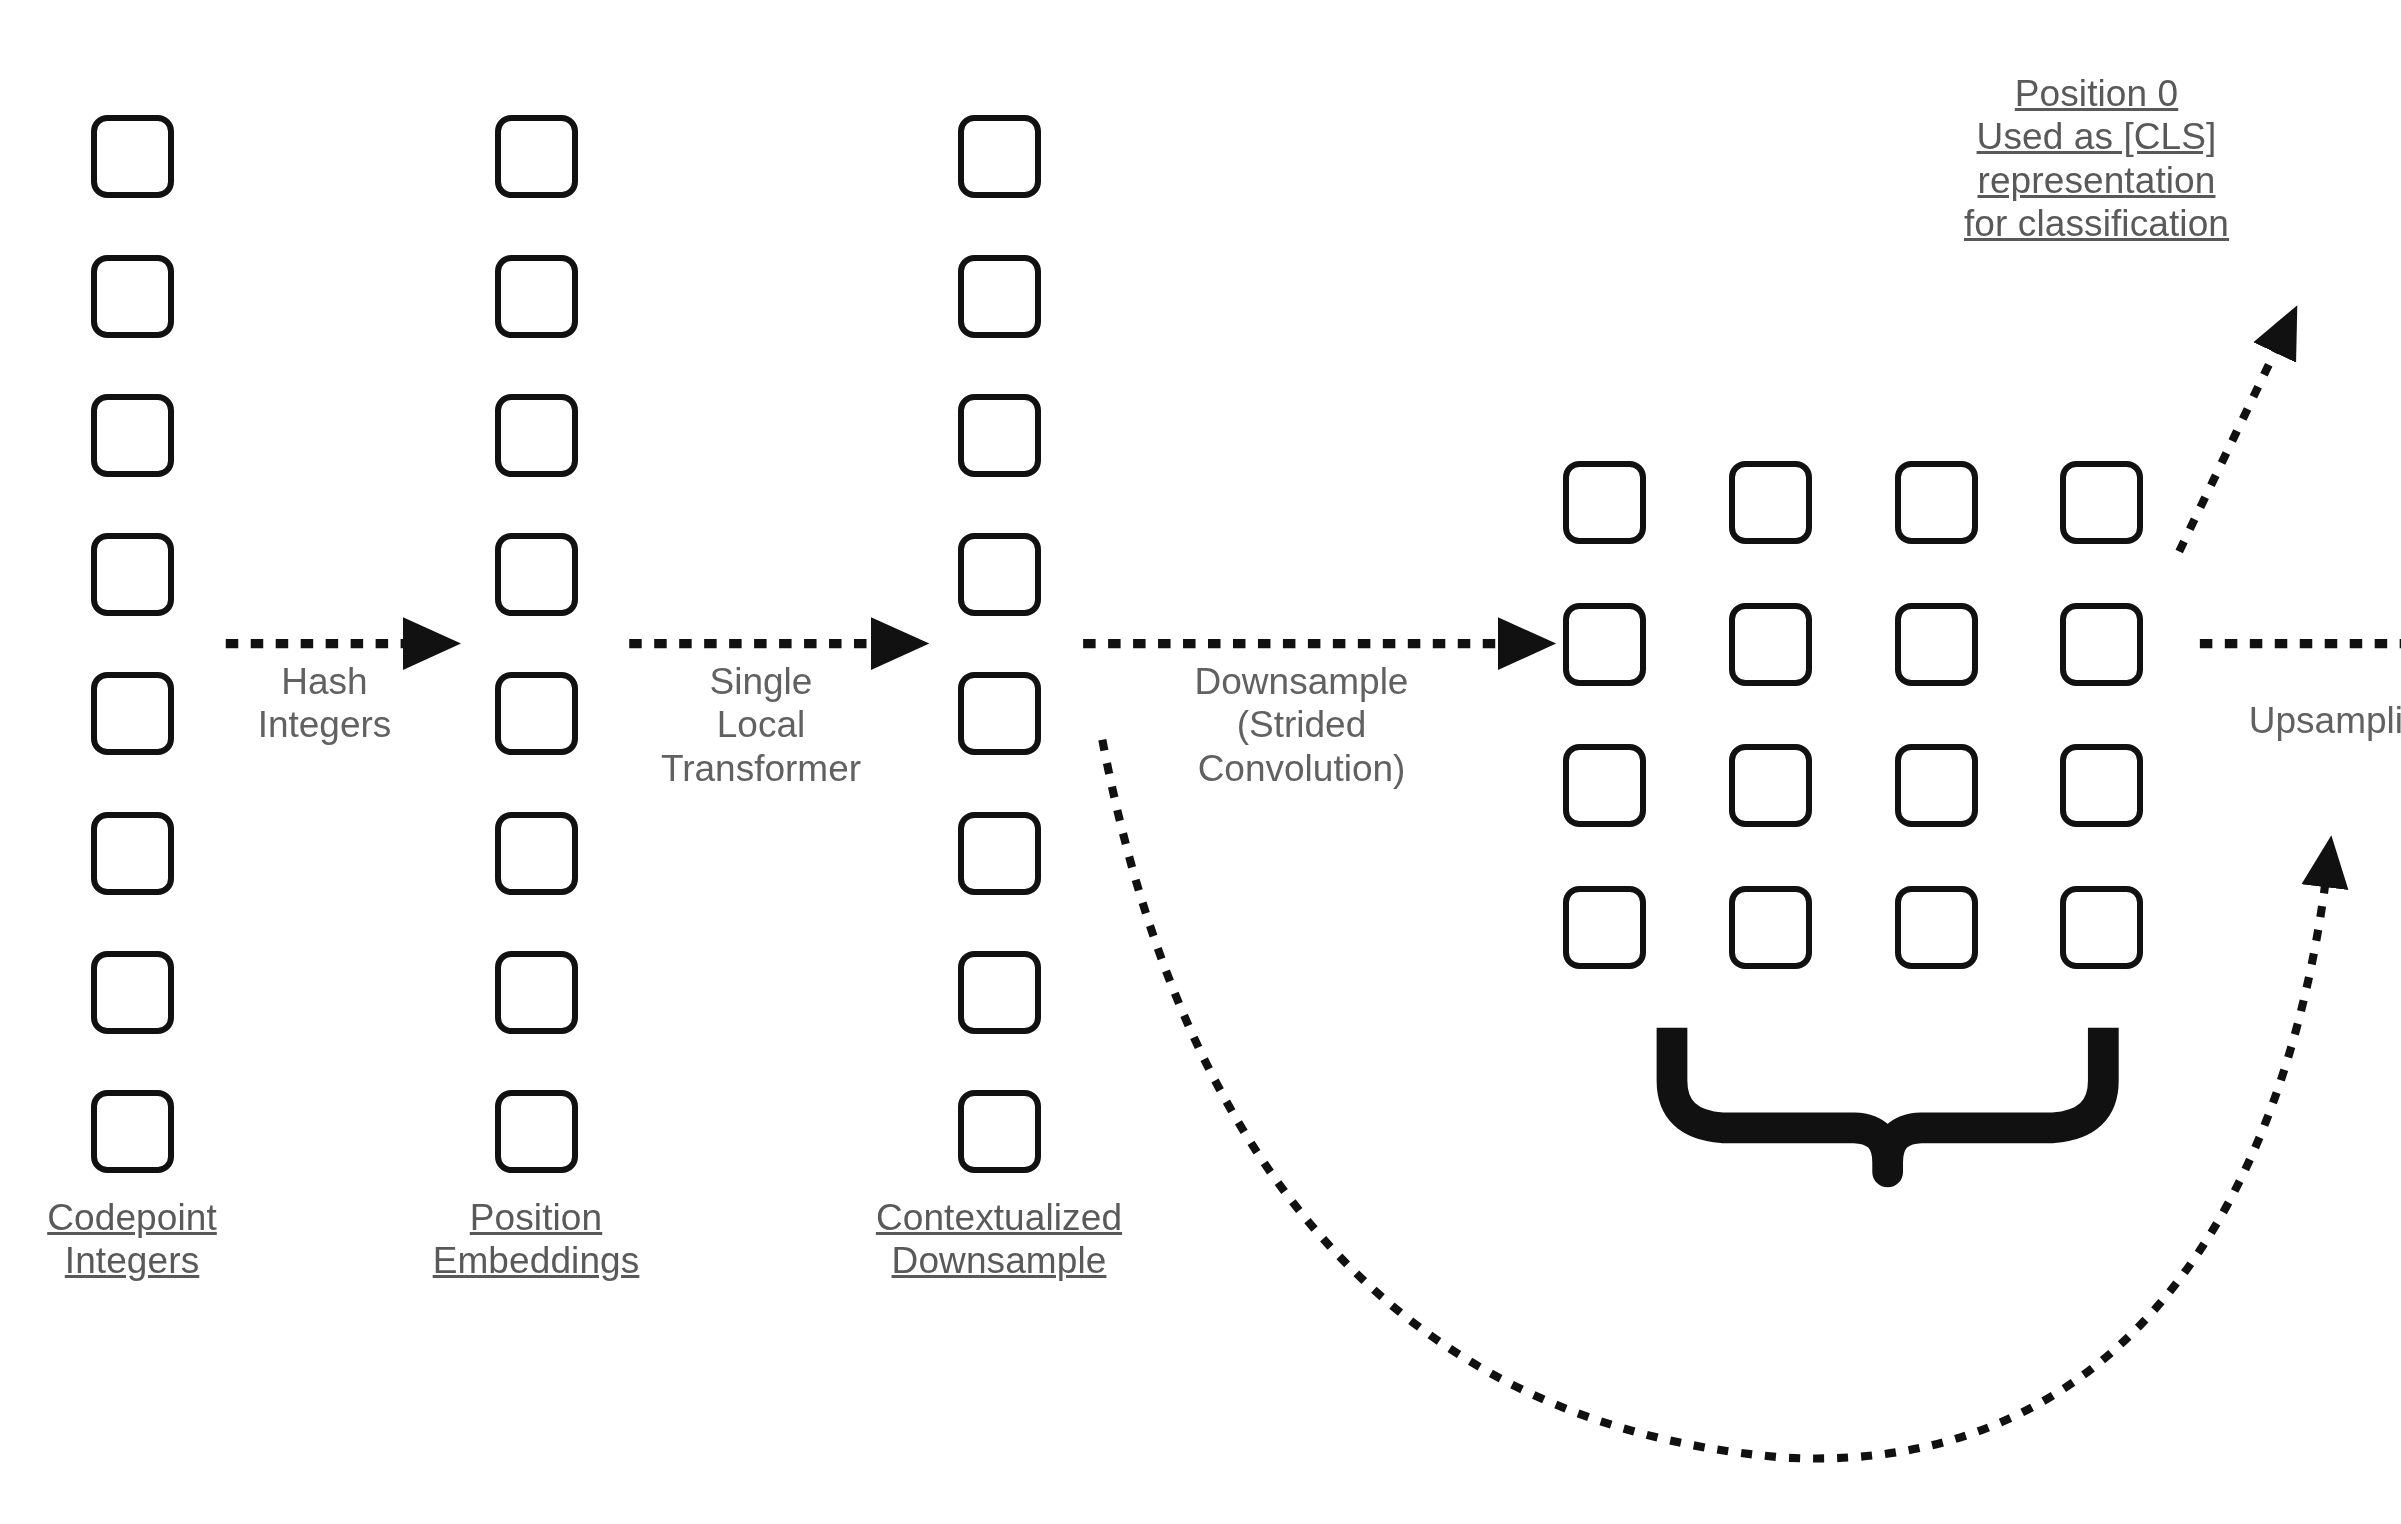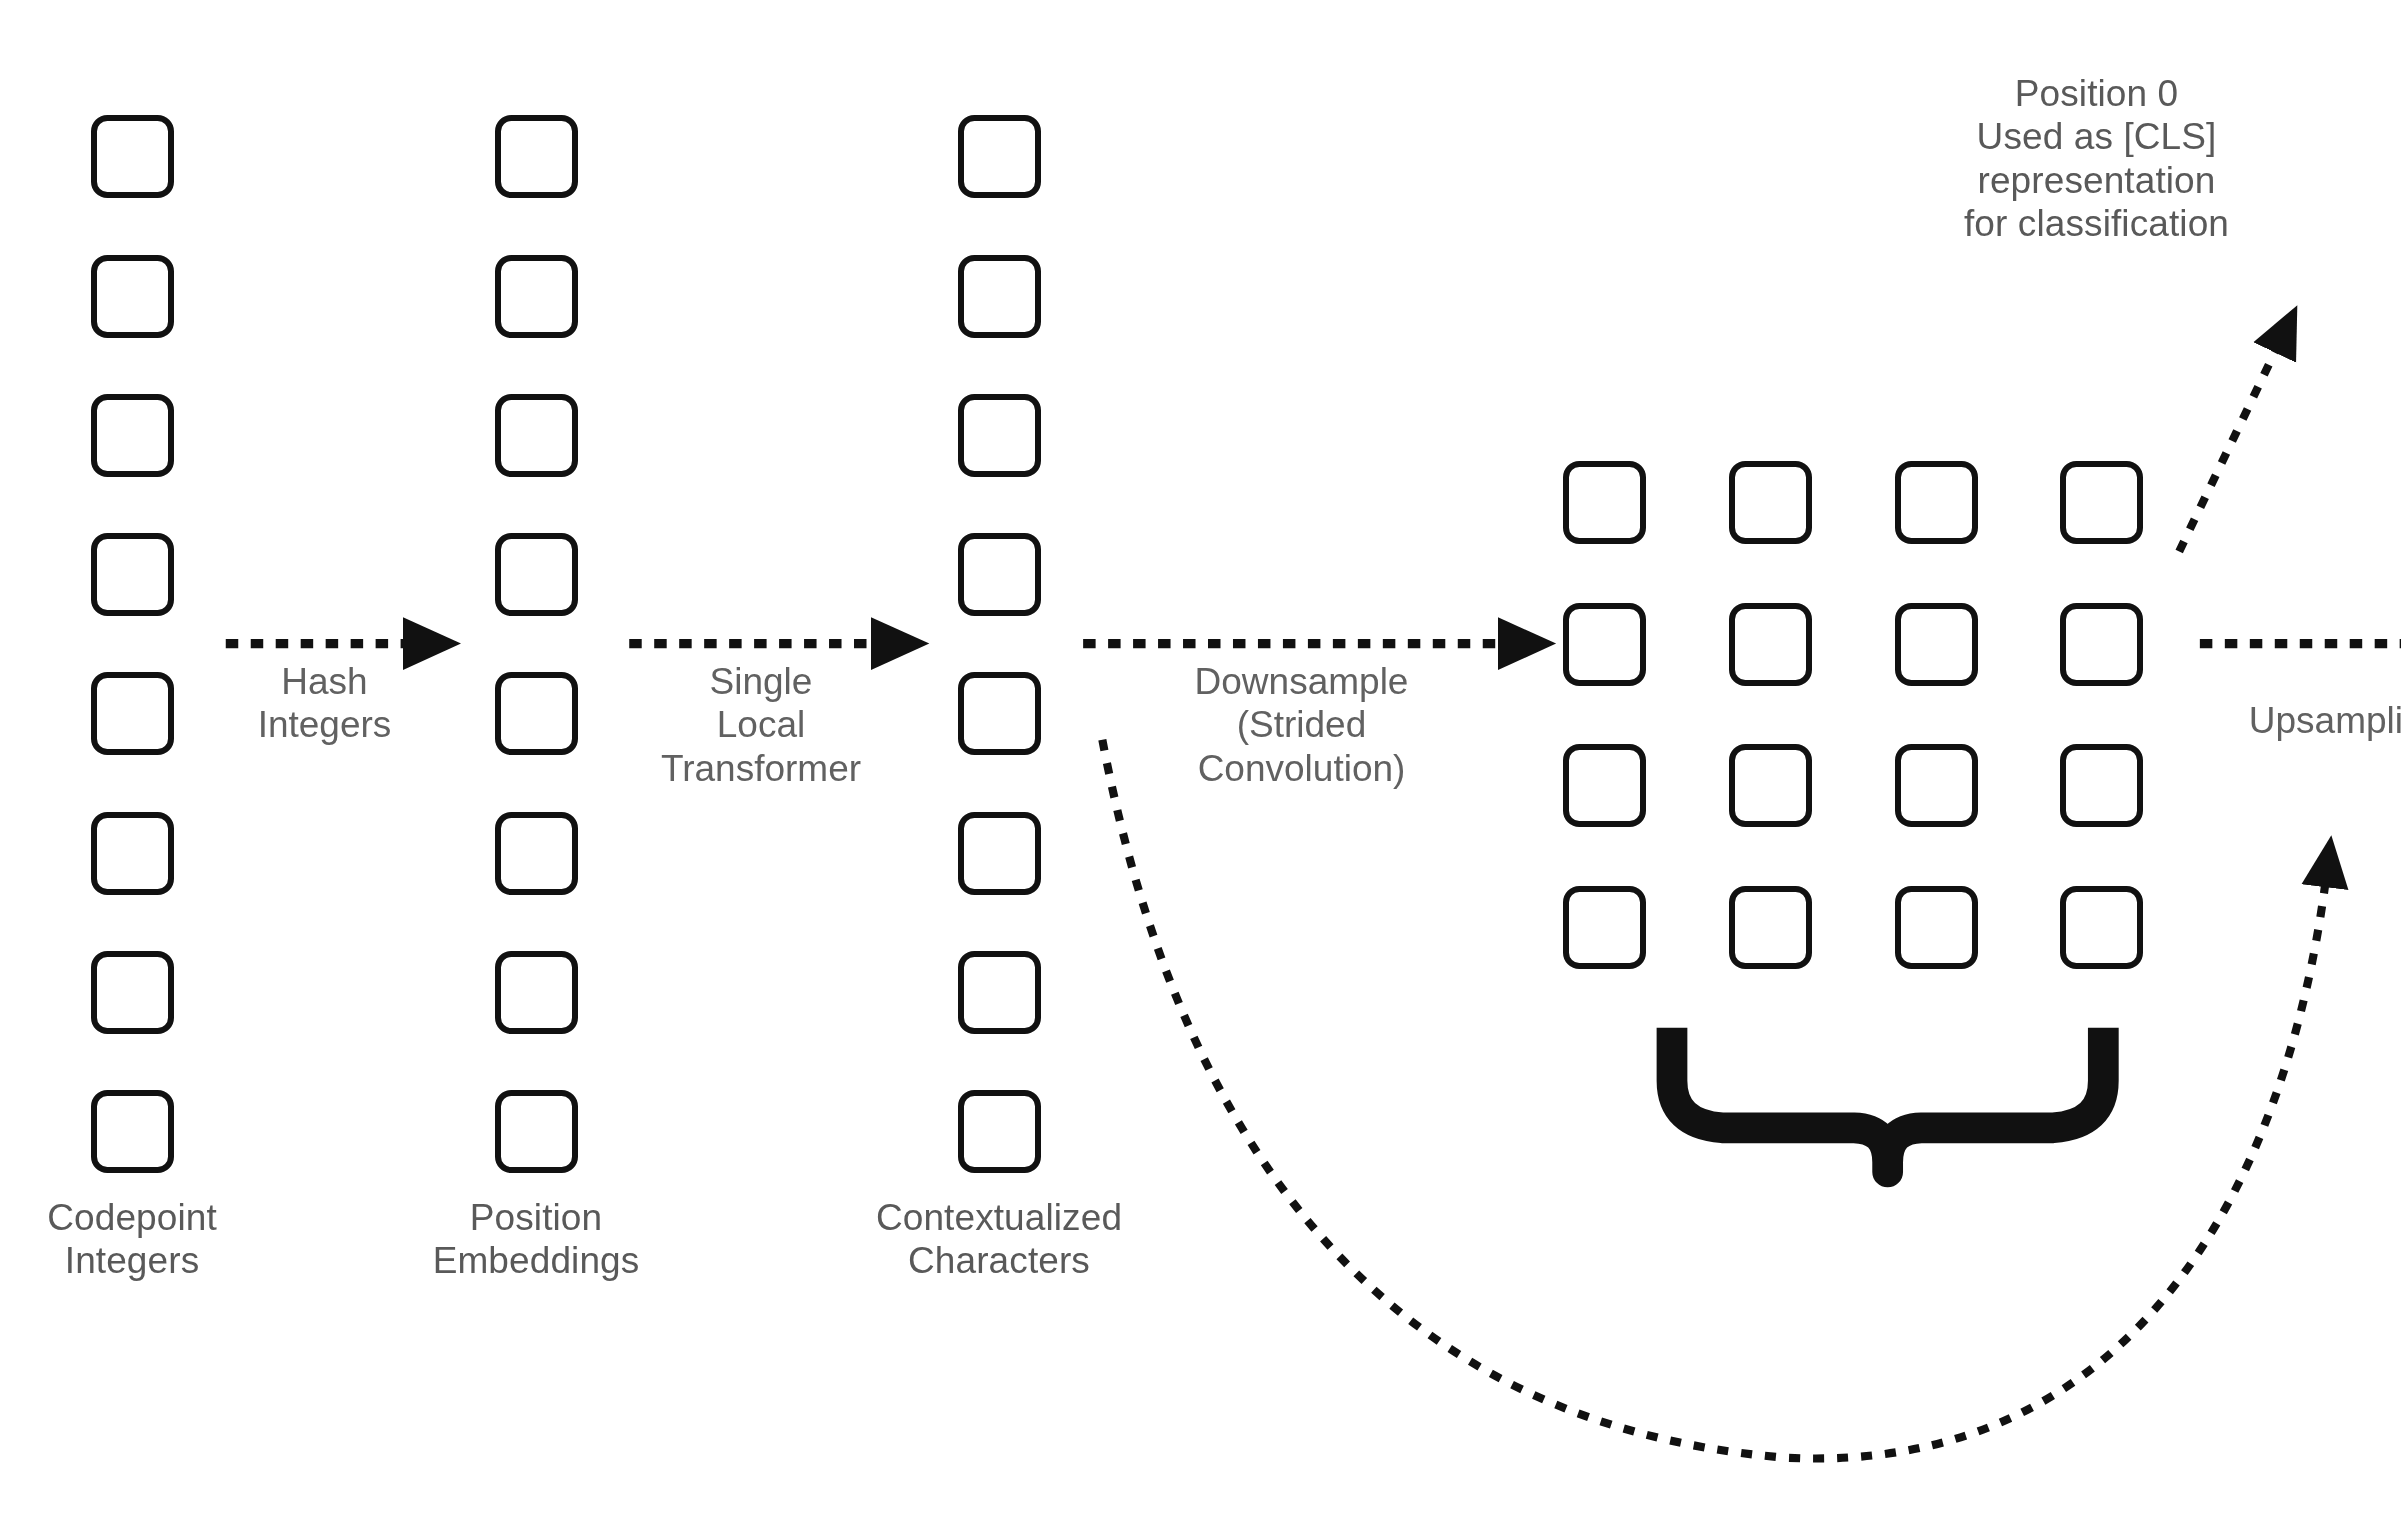--- a/index.html
+++ b/index.html
@@ -31,20 +31,21 @@
 
   
   .lbl{
     position:absolute;
     color:#595959;
     font-size:37px;
     line-height:1.17;
     text-align:center;
     white-space:pre-line;
     letter-spacing:0.1px;
+    text-decoration:underline;
   }
   .arrowlbl{
     position:absolute;
     color:#616161;
     font-size:37px;
     line-height:1.17;
     text-align:center;
     white-space:pre-line;
   }
 </style>
@@ -138,21 +139,21 @@
     <div class="tok" style="left:958px;top:115px;width:83px;height:83px;"></div>
     <div class="tok" style="left:958px;top:255px;width:83px;height:83px;"></div>
     <div class="tok" style="left:958px;top:394px;width:83px;height:83px;"></div>
     <div class="tok" style="left:958px;top:533px;width:83px;height:83px;"></div>
     <div class="tok" style="left:958px;top:672px;width:83px;height:83px;"></div>
     <div class="tok" style="left:958px;top:812px;width:83px;height:83px;"></div>
     <div class="tok" style="left:958px;top:951px;width:83px;height:83px;"></div>
     <div class="tok" style="left:958px;top:1090px;width:83px;height:83px;"></div>
   </div>
   <div class="lbl" style="left:807px;top:1196px;width:384px;">Contextualized
-Characters</div>
+Downsample</div>
 
   <div class="col">
 
     <div class="gridtok" style="left:1563px;top:461px;width:83px;height:83px;"></div>
     <div class="gridtok" style="left:1729px;top:461px;width:83px;height:83px;"></div>
     <div class="gridtok" style="left:1895px;top:461px;width:83px;height:83px;"></div>
     <div class="gridtok" style="left:2060px;top:461px;width:83px;height:83px;"></div>
 
     <div class="gridtok" style="left:1563px;top:603px;width:83px;height:83px;"></div>
     <div class="gridtok" style="left:1729px;top:603px;width:83px;height:83px;"></div>

